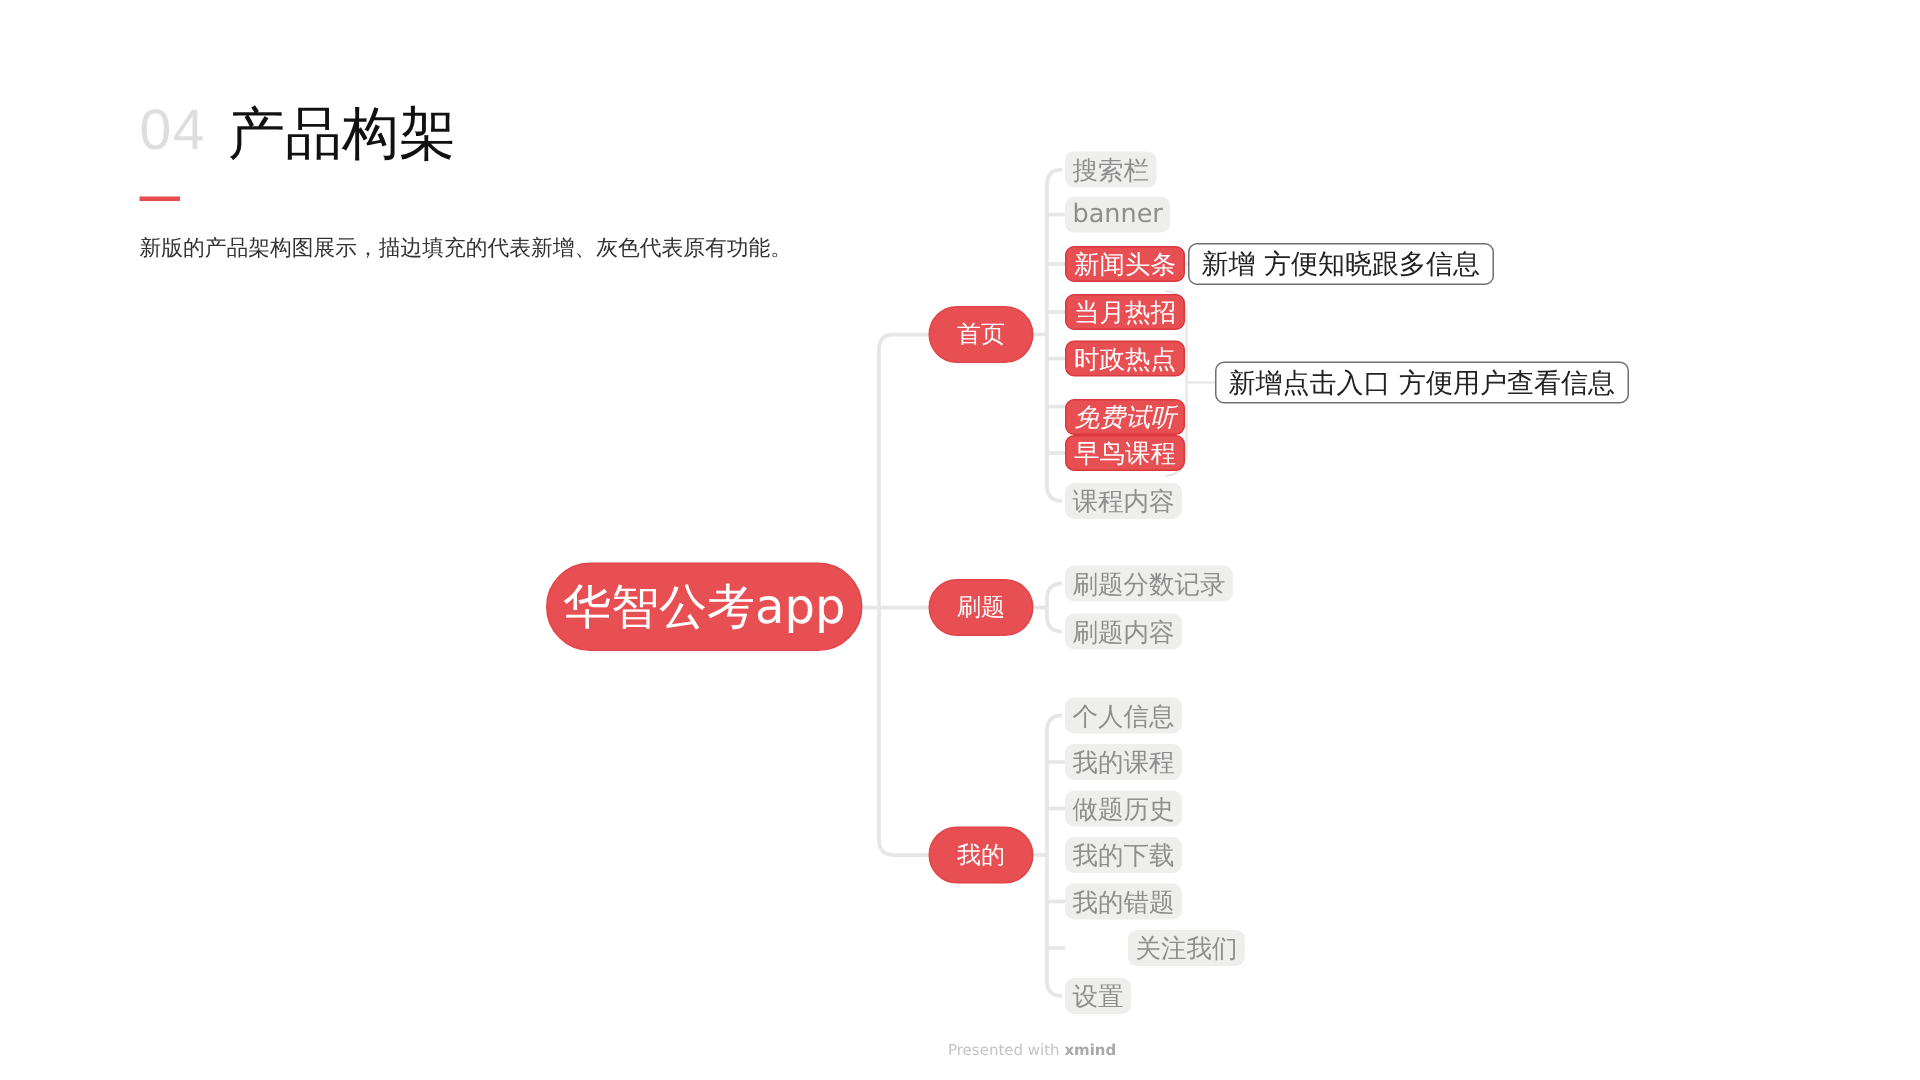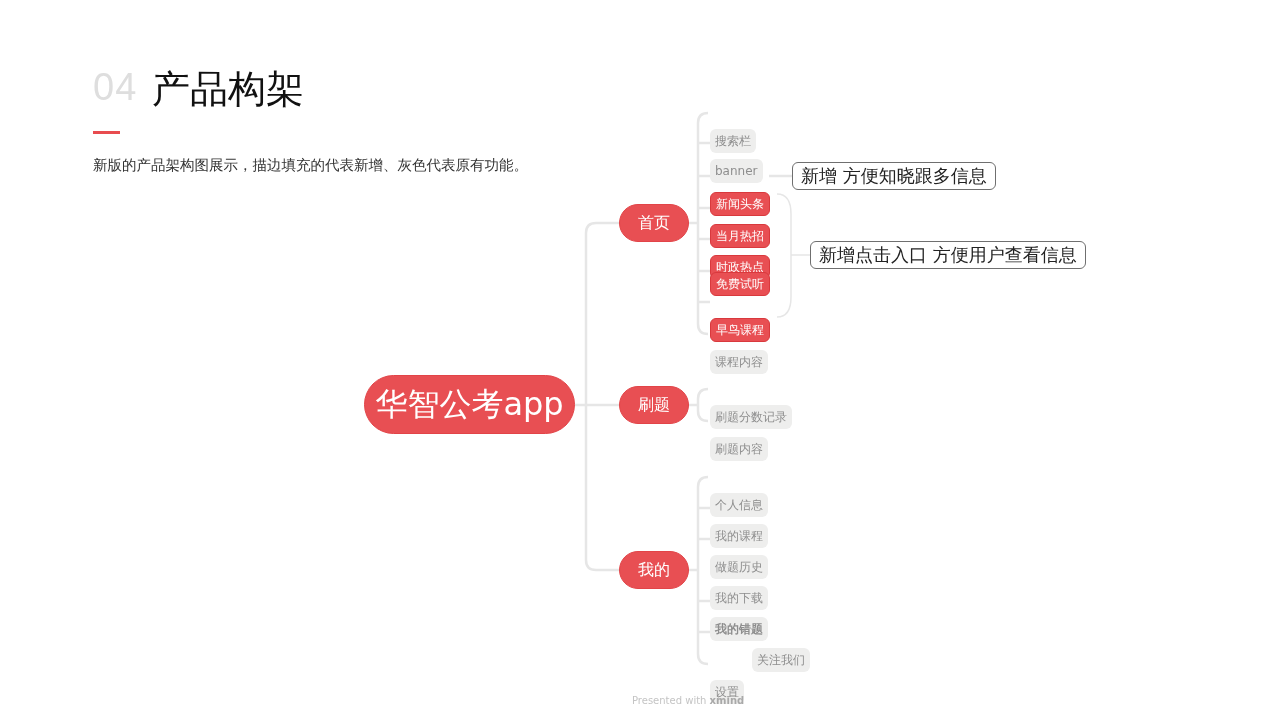--- a/index.html
+++ b/index.html
@@ -24,22 +24,22 @@
     background: #e84f53; color: #fff; font-size: 32px;
     display: flex; align-items: center; justify-content: center;
     border: 1px solid #e24448; box-sizing: border-box;
   }
   .main-node {
     width: 70px; height: 38px; border-radius: 19px; background: #e84f53; color: #fff;
     font-size: 16px; display: flex; align-items: center; justify-content: center;
     border: 1px solid #e24448; box-sizing: border-box;
   }
   .leaf {
-    height: 24px; border-radius: 6px; font-size: 12px; padding: 0 5px;
-    display: flex; align-items: center; box-sizing: border-box; white-space: nowrap; margin-top: 28px;
+    height: 24px; border-radius: 6px; font-size: 17px; padding: 0 5px;
+    display: flex; align-items: center; box-sizing: border-box; white-space: nowrap;
   }
   .leaf.old { background: #eeeeed; color: #8e8e8e; }
   .leaf.new { background: #e84f53; color: #ffffff; border: 1px solid #d9393d; }
   .callout {
     height: 28px; border: 1.5px solid #6f6f6f; border-radius: 6px; background: #fff;
     color: #222; font-size: 18px; padding: 0 8px; display: flex; align-items: center;
     box-sizing: border-box; white-space: nowrap;
   }
   .footer {
     left: 632px; top: 695px; font-size: 10px; color: #c4c4c4;
@@ -91,32 +91,32 @@
 
 <div class="abs main-node" style="left:619px;top:204px;">首页</div>
 <div class="abs main-node" style="left:619px;top:386px;">刷题</div>
 <div class="abs main-node" style="left:619px;top:551px;">我的</div>
 
 <div class="abs leaf old" style="left:710px;top:101px;">搜索栏</div>
 <div class="abs leaf old" style="left:710px;top:131px;">banner</div>
 <div class="abs leaf new" style="left:710px;top:164px;">新闻头条</div>
 <div class="abs leaf new" style="left:710px;top:196px;">当月热招</div>
 <div class="abs leaf new" style="left:710px;top:227px;">时政热点</div>
-<div class="abs leaf new" style="left:710px;top:244px;">免费试听</div>
+<div class="abs leaf new" style="left:710px;top:266px;font-style:italic;">免费试听</div>
 <div class="abs leaf new" style="left:710px;top:290px;">早鸟课程</div>
 <div class="abs leaf old" style="left:710px;top:322px;">课程内容</div>
 
 <div class="abs leaf old" style="left:710px;top:377px;">刷题分数记录</div>
 <div class="abs leaf old" style="left:710px;top:409px;">刷题内容</div>
 
 <div class="abs leaf old" style="left:710px;top:465px;">个人信息</div>
 <div class="abs leaf old" style="left:710px;top:496px;">我的课程</div>
 <div class="abs leaf old" style="left:710px;top:527px;">做题历史</div>
 <div class="abs leaf old" style="left:710px;top:558px;">我的下载</div>
-<div class="abs leaf old" style="left:710px;top:589px;font-weight:bold;">我的错题</div>
+<div class="abs leaf old" style="left:710px;top:589px;">我的错题</div>
 <div class="abs leaf old" style="left:752px;top:620px;">关注我们</div>
 <div class="abs leaf old" style="left:710px;top:652px;">设置</div>
 
 <div class="abs callout" style="left:792px;top:162px;">新增  方便知晓跟多信息</div>
 <div class="abs callout" style="left:810px;top:241px;height:28px;">新增点击入口 方便用户查看信息</div>
 
 <div class="abs footer">
   <span>Presented with</span>
   <b>xmind</b>
 </div>

